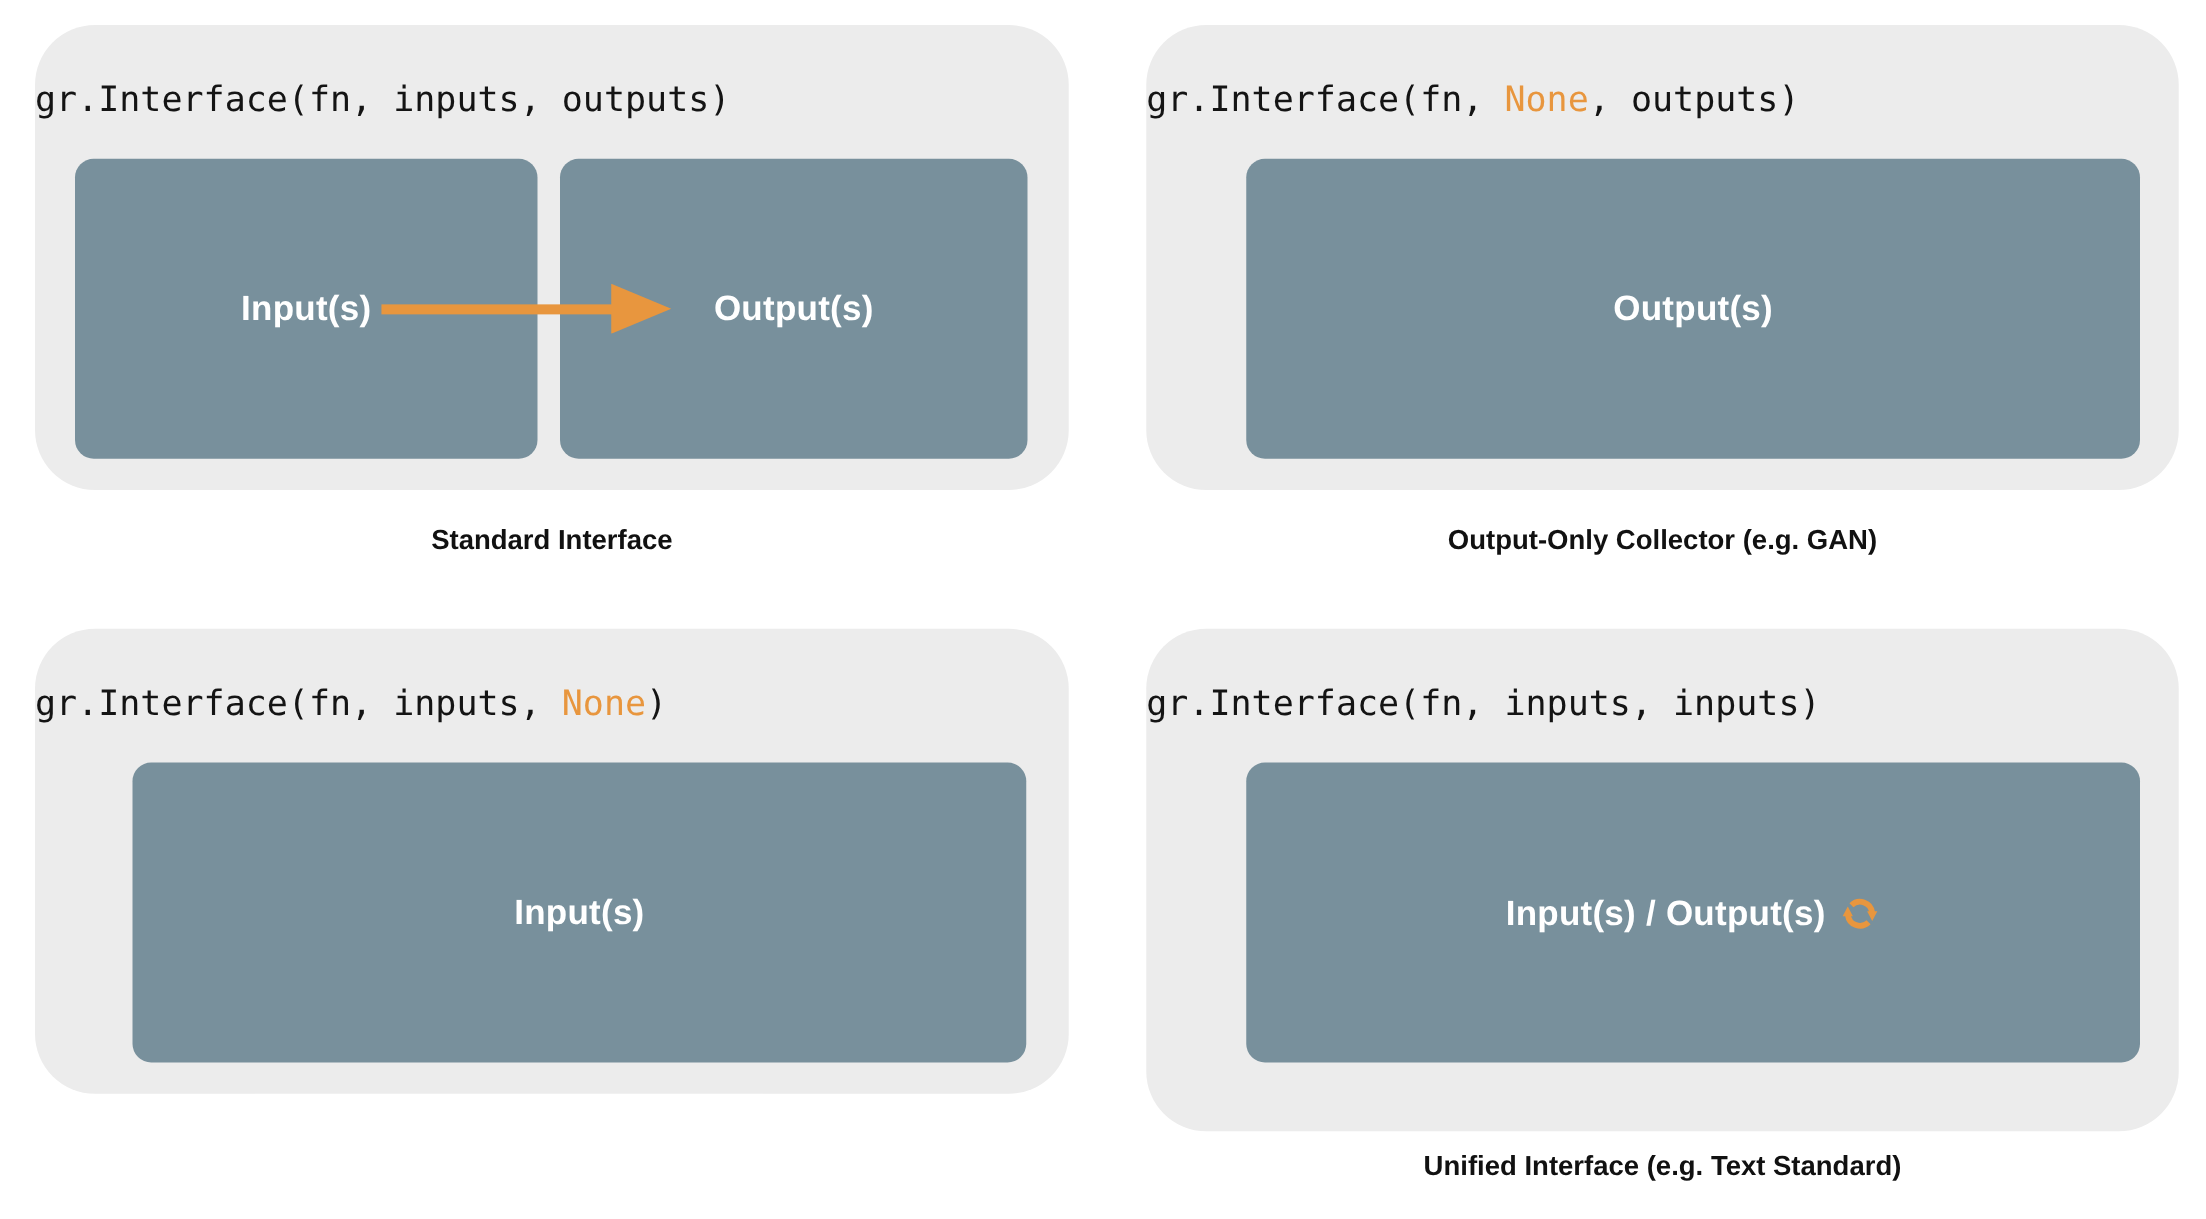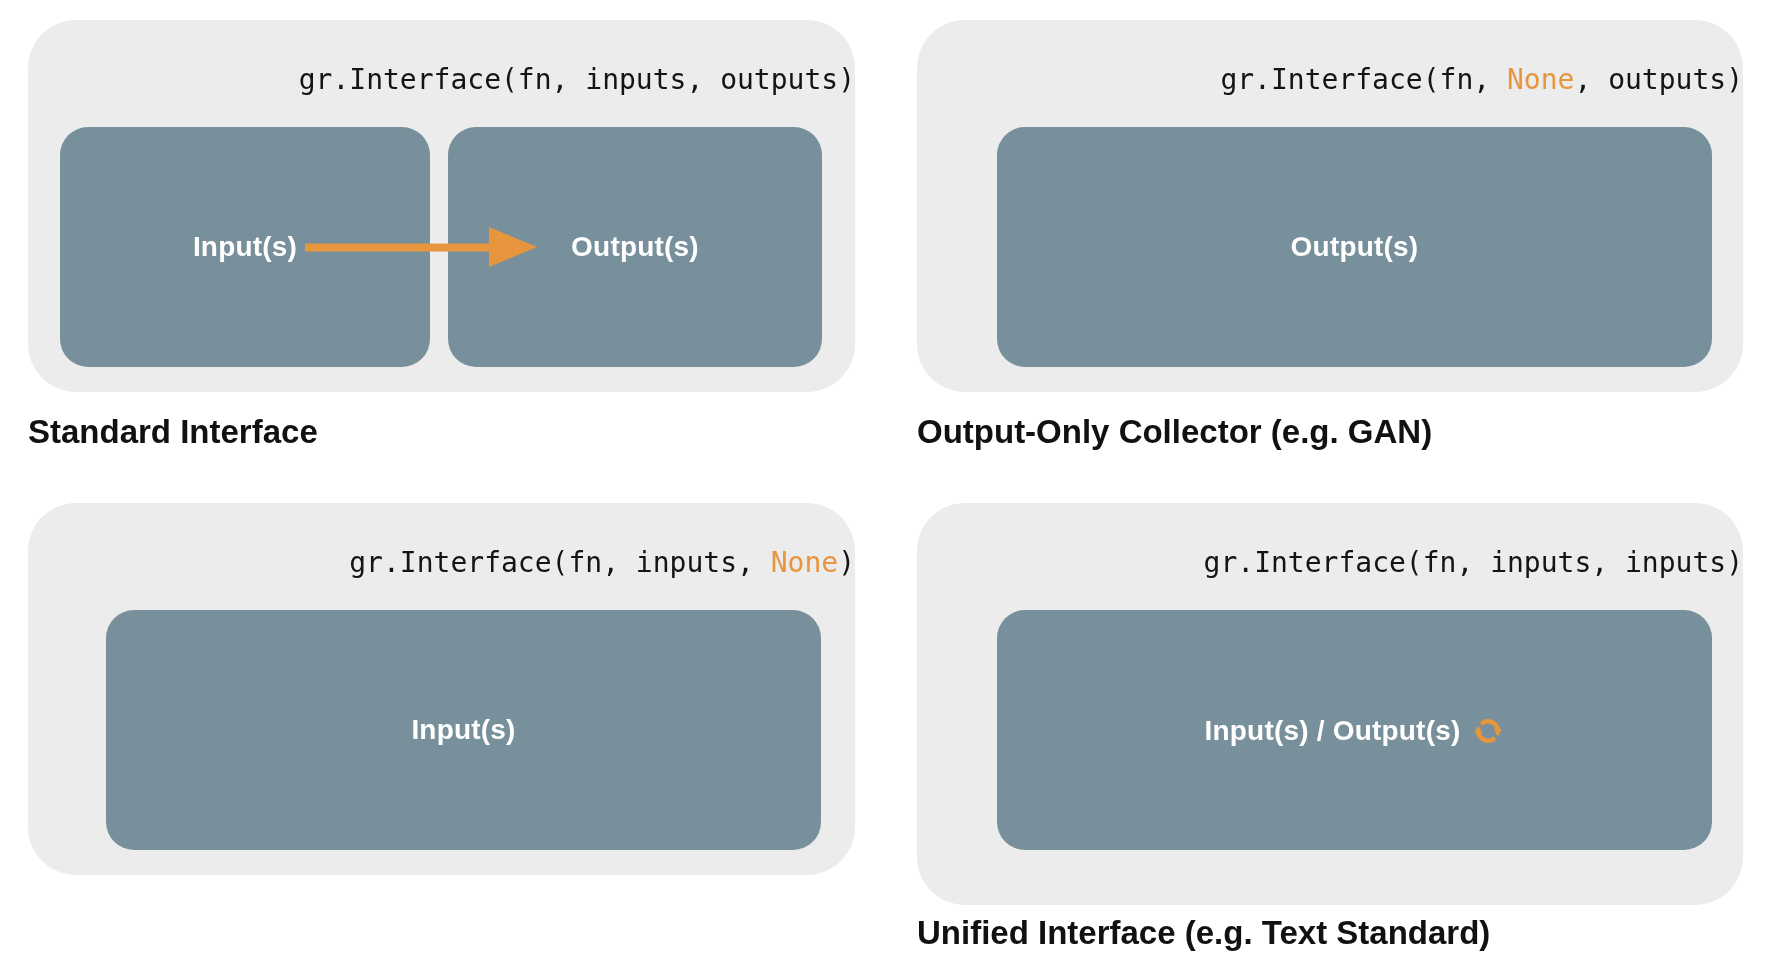--- a/index.html
+++ b/index.html
@@ -15,32 +15,32 @@
     background:#ECECEC;
     border-radius:48px;
   }
   .panel-tl{left:28px;top:20px;width:827px;height:372px;}
   .panel-tr{left:917px;top:20px;width:826px;height:372px;}
   .panel-bl{left:28px;top:503px;width:827px;height:372px;}
   .panel-br{left:917px;top:503px;width:826px;height:402px;}
 
   .code{
     position:absolute;left:0;right:0;top:44px;
-    text-align:right;
+    text-align:left;
     font-family:"DejaVu Sans Mono", monospace;
     font-size:28px;line-height:32px;
     color:#141414;
     white-space:pre;
   }
   .code .hl{color:#E8963E;}
 
   .box{
     position:absolute;
     background:#78909C;
-    border-radius:28px;
+    border-radius:15px;
     display:flex;align-items:center;justify-content:center;
   }
   .box-label{
     color:#ffffff;
     font-weight:bold;
     font-size:28px;
     letter-spacing:0.2px;
   }
   
   .panel-tl .box-input {left:32px; top:107px;width:370px;height:240px;}
@@ -50,23 +50,23 @@
   }
   
   .panel-tr .box-single{left:80px;top:107px;width:715px;height:240px;}
   .panel-bl .box-single{left:78px;top:107px;width:715px;height:240px;}
   .panel-br .box-single{left:80px;top:107px;width:715px;height:240px;}
   .unified-label-row{display:flex;align-items:flex-end;gap:12px;}
   .sync-icon{width:32px;height:32px;display:block;margin-top:2px;}
 
   .caption{
     position:absolute;
-    text-align:left;
+    text-align:center;
     font-weight:bold;
-    font-size:33px;
+    font-size:22px;
     color:#111111;
     line-height:36px;
   }
   .cap-tl{left:28px; width:827px;top:414px;}
   .cap-tr{left:917px;width:826px;top:414px;}
   .cap-bl{left:28px; width:827px;top:907px;}
   .cap-br{left:917px;width:826px;top:915px;}
 </style>
 </head>
 <body>

